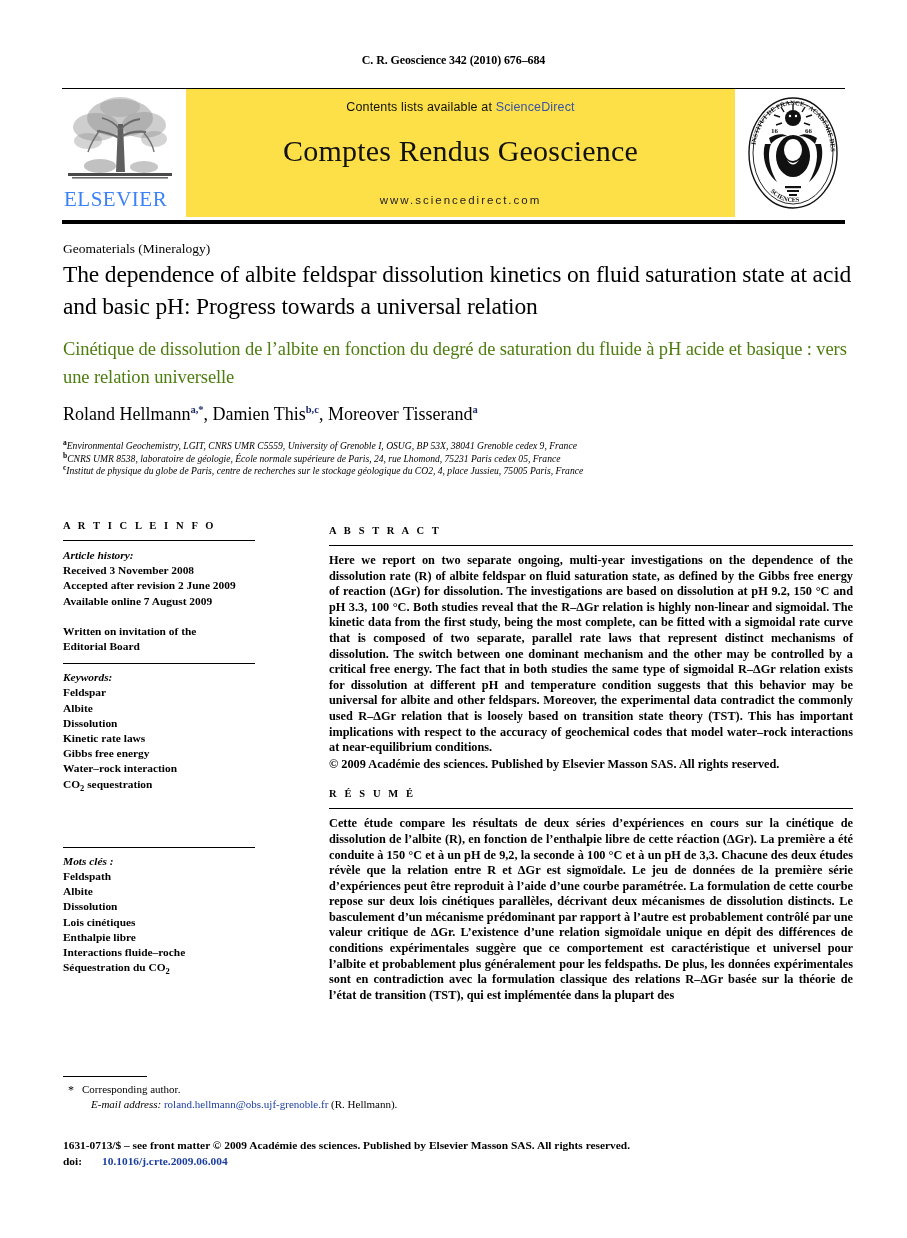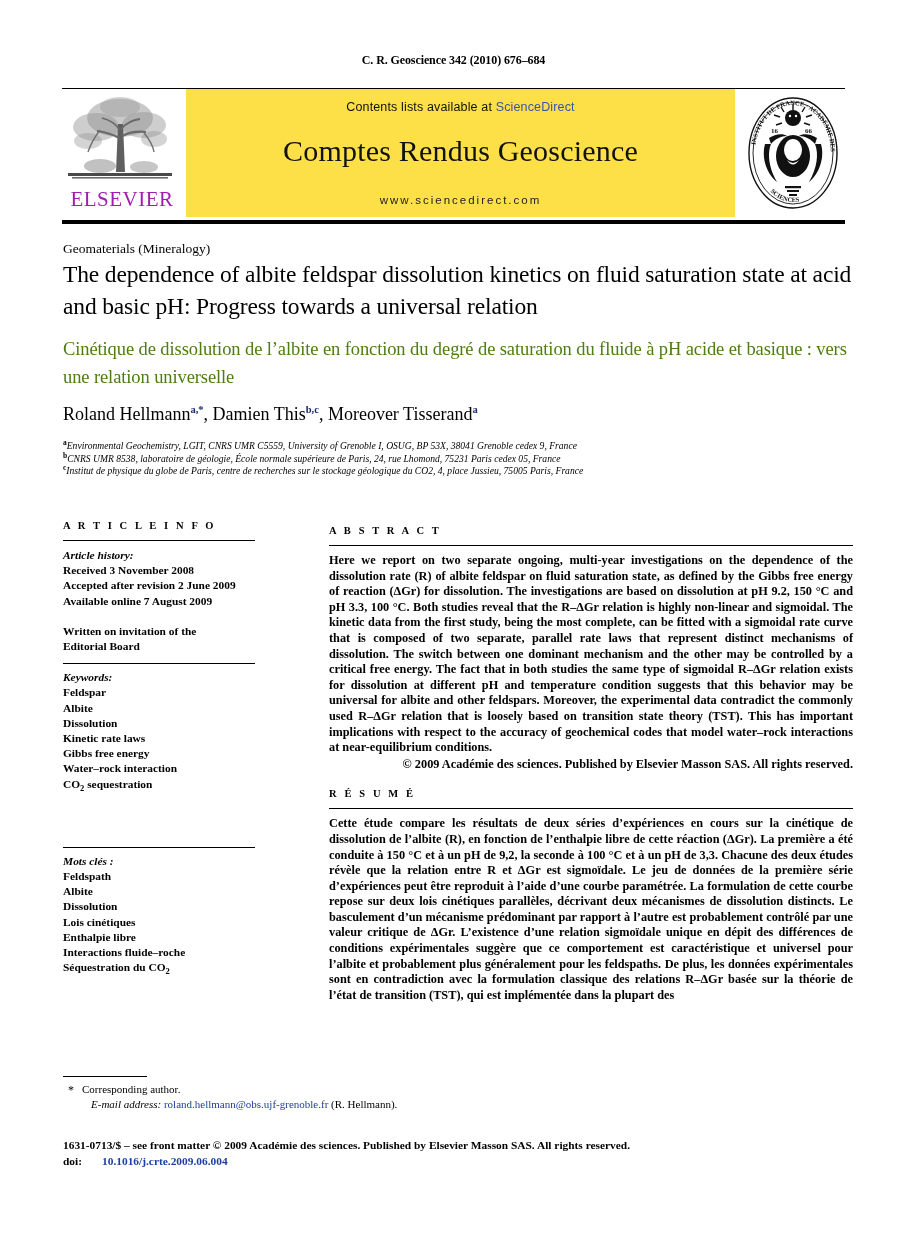--- a/index.html
+++ b/index.html
@@ -62,22 +62,22 @@
   .elsevier-tree {
     width: 112px;
     height: 94px;
     display: block;
     margin: 2px auto 0 2px;
   }
   .elsevier-word {
     font-family: "Liberation Serif", serif;
     font-size: 21px;
     letter-spacing: 0.5px;
-    color: #a21caf;
-    text-align: center;
+    color: #3b82f6;
+    text-align: left;
     margin-left: 2px;
     line-height: 1;
     margin-top: 1px;
   }
   .center-band {
     flex: 1 1 auto;
     background: #fde047;
     margin-left: 6px;
     margin-right: 6px;
     position: relative;
@@ -239,21 +239,21 @@
     font-weight: bold;
     text-align: justify;
     color: #000;
     margin: 0;
   }
   .copyright {
     font-family: "Liberation Serif", serif;
     font-size: 12.3px;
     line-height: 15.6px;
     font-weight: bold;
-    text-align: right;
+    text-align: left;
     margin-top: 1px;
   }
   .resume-head {
     margin-top: 16px;
   }
   .it { font-style: italic; }
   .sub { font-size: 8.5px; vertical-align: sub; line-height: 0; }
 
   
   .foot-rule {

